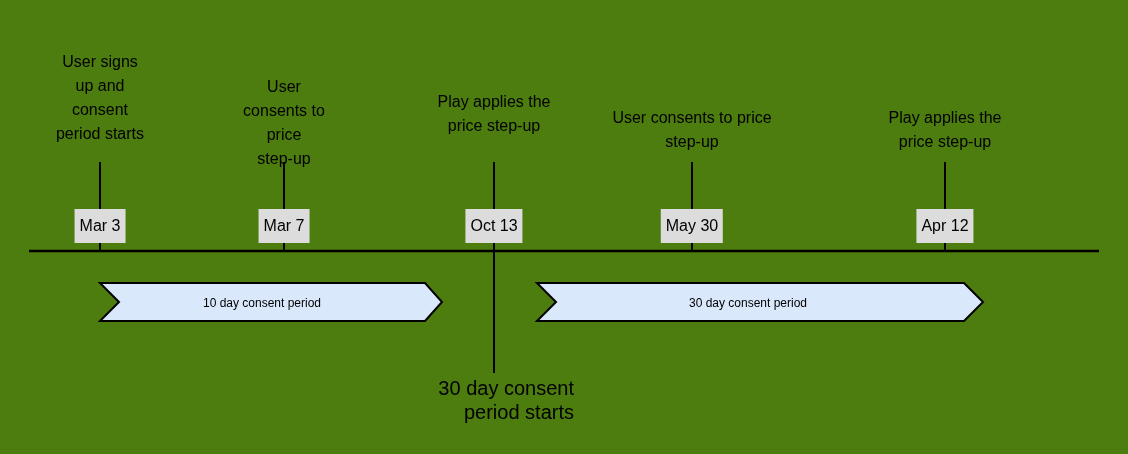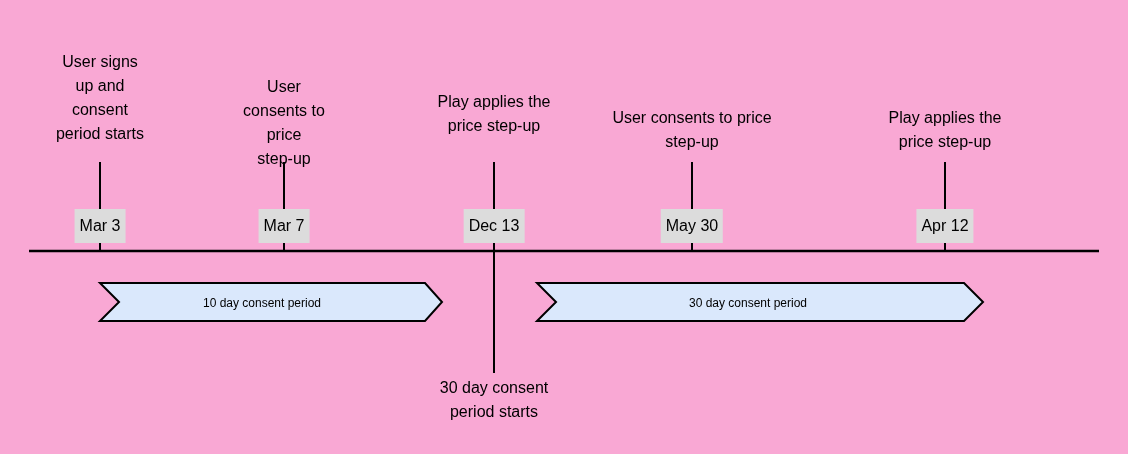--- a/index.html
+++ b/index.html
@@ -4,21 +4,21 @@
 <style>
   html, body {
     margin: 0;
     padding: 0;
     background: #ffffff;
   }
   #canvas {
     position: relative;
     width: 1128px;
     height: 454px;
-    background: #f9a8d4;
+    background: #4d7c0f;
     font-family: "Liberation Sans", sans-serif;
     color: #000000;
     overflow: hidden;
   }
   #gfx {
     position: absolute;
     left: 0;
     top: 0;
     width: 1128px;
     height: 454px;
@@ -47,22 +47,22 @@
     position: absolute;
     transform: translate(-50%, -50%);
     font-size: 12px;
     line-height: 20px;
     white-space: nowrap;
     color: #000000;
   }
   .below-label {
     position: absolute;
     transform: translateX(-50%);
-    text-align: center;
-    font-size: 16px;
+    text-align: right;
+    font-size: 20px;
     line-height: 24px;
     white-space: pre-line;
     color: #000000;
   }
 </style>
 </head>
 <body>
 
 <div id="canvas">
 
@@ -90,21 +90,21 @@
 step-up</div>
   <div class="event-label" style="left:494px; top:90px; width:150px;">Play applies the
 price step-up</div>
   <div class="event-label" style="left:692px; top:106px; width:200px;">User consents to price
 step-up</div>
   <div class="event-label" style="left:945px; top:106px; width:150px;">Play applies the
 price step-up</div>
 
   <div class="date-label" style="left:100px;">Mar 3</div>
   <div class="date-label" style="left:284px;">Mar 7</div>
-  <div class="date-label" style="left:494px;">Dec 13</div>
+  <div class="date-label" style="left:494px;">Oct 13</div>
   <div class="date-label" style="left:692px;">May 30</div>
   <div class="date-label" style="left:945px;">Apr 12</div>
 
   <div class="period-label" style="left:262px; top:303px;">10 day consent period</div>
   <div class="period-label" style="left:748px; top:303px;">30 day consent period</div>
 
   <div class="below-label" style="left:494px; top:376px; width:160px;">30 day consent
 period starts</div>
 
 </div>

